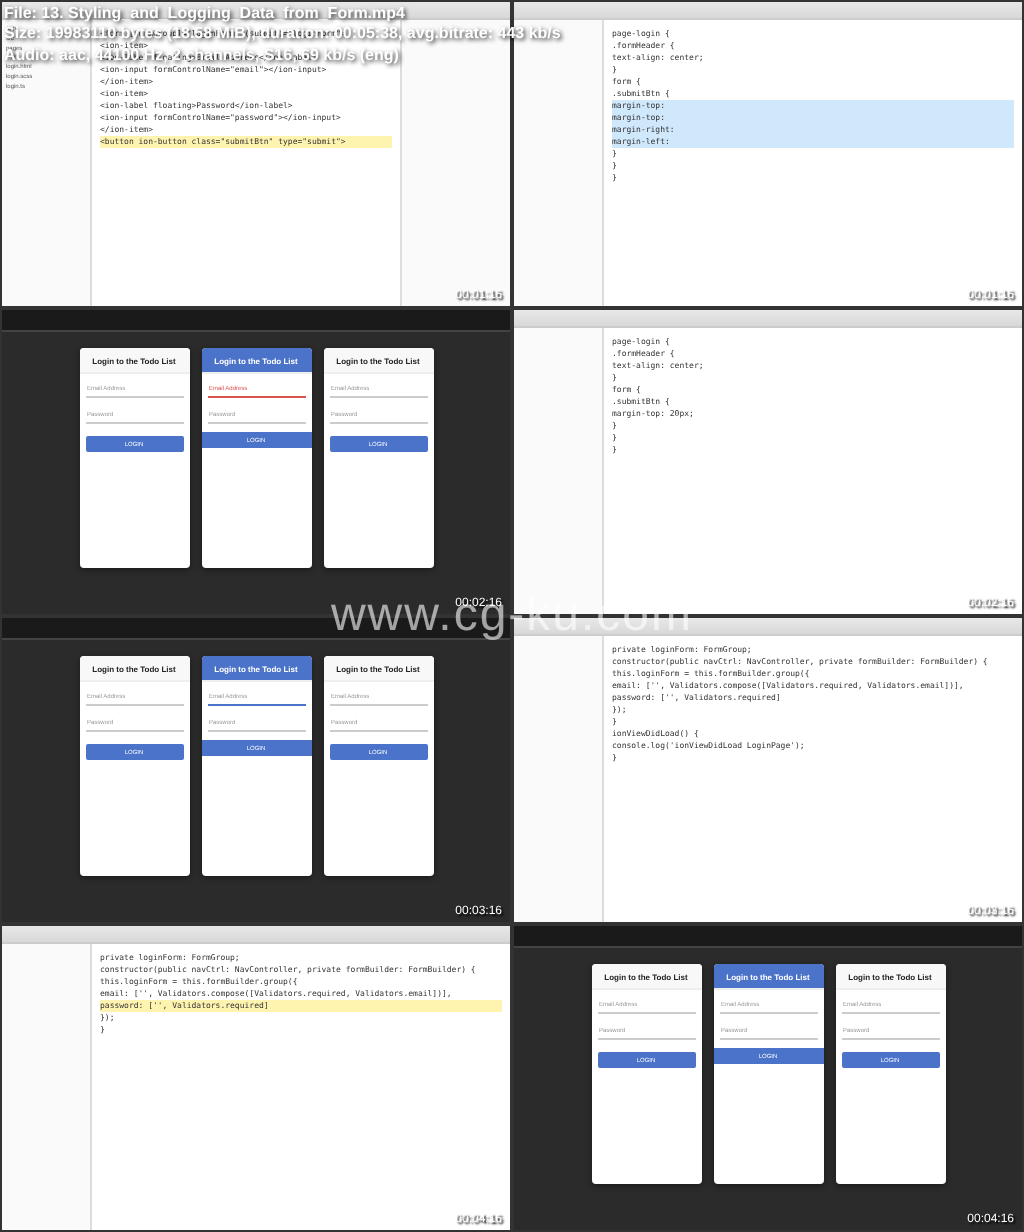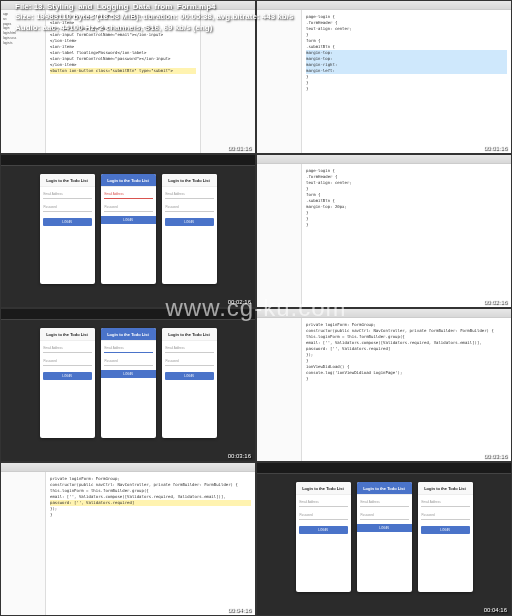--- a/index.html
+++ b/index.html
@@ -8,21 +8,21 @@
     width: 512px;
     height: 616px;
     background: #000;
     font-family: Arial, sans-serif;
     position: relative;
     overflow: hidden;
   }
   .metadata {
     position: absolute;
     top: 2px;
-    left: 15px;
+    left: 2px;
     color: #fff;
     font-size: 8px;
     font-weight: bold;
     line-height: 1.3;
     z-index: 100;
     text-shadow: 1px 1px 2px rgba(0,0,0,0.8);
   }
   .grid {
     display: grid;
     grid-template-columns: 1fr 1fr;

